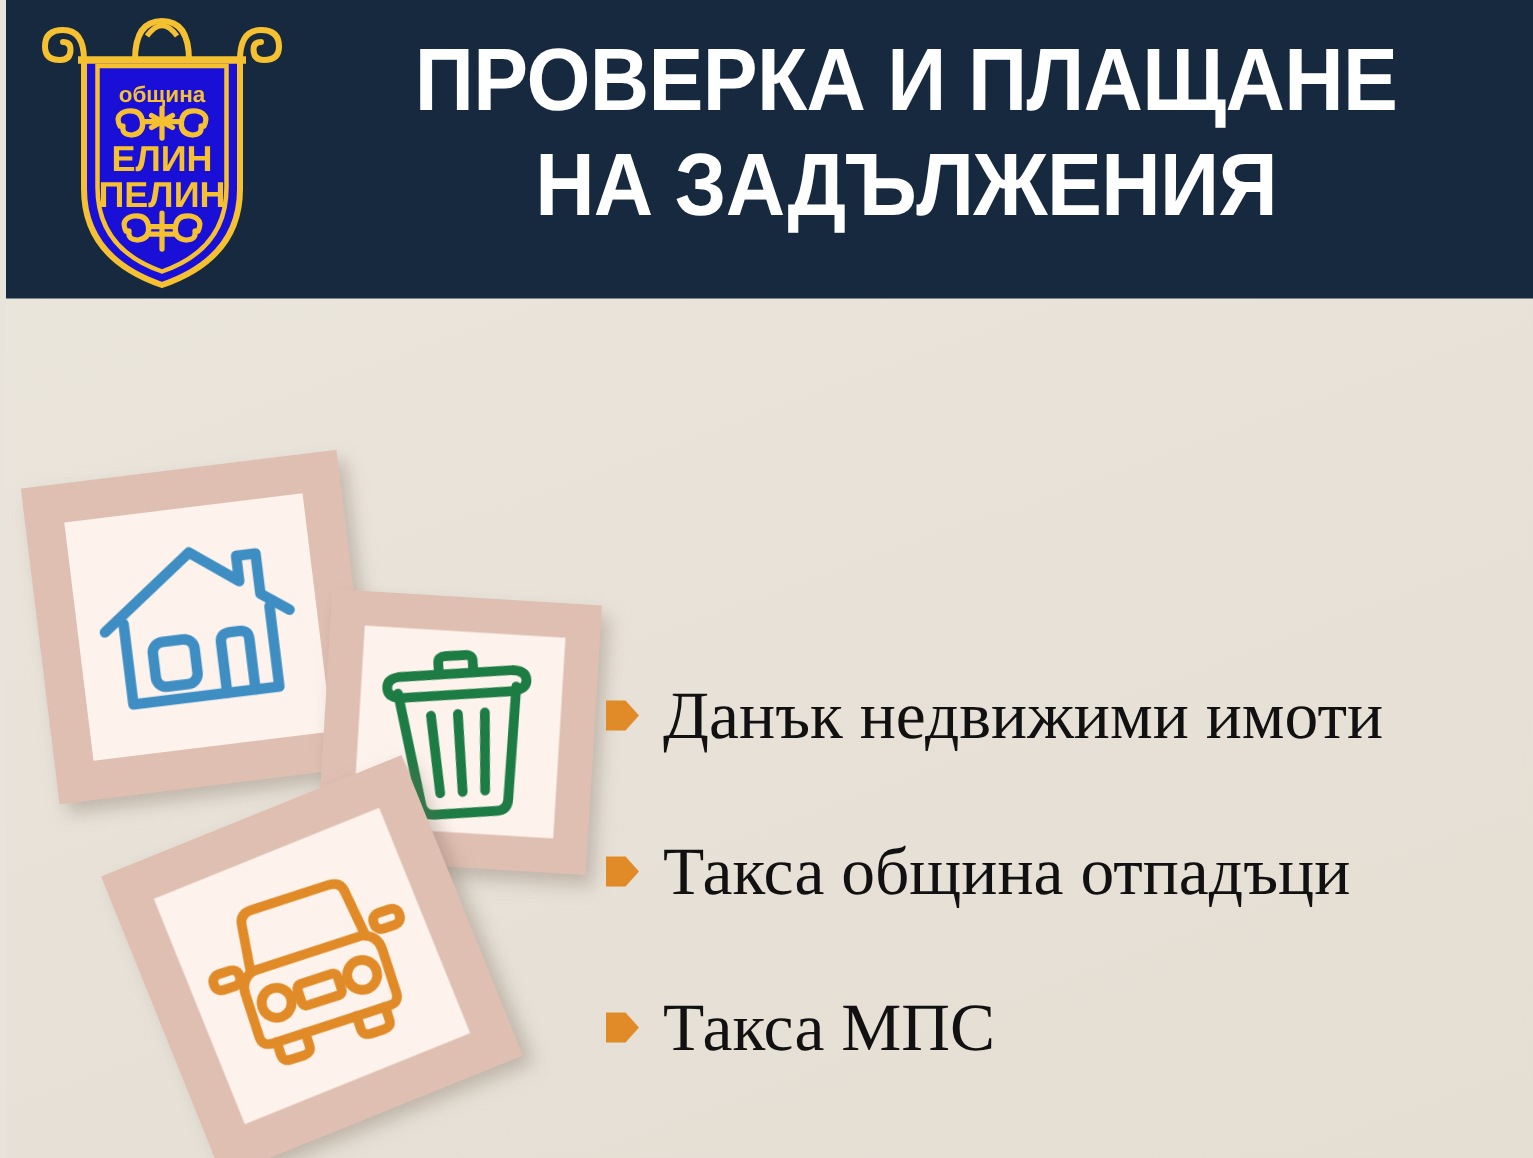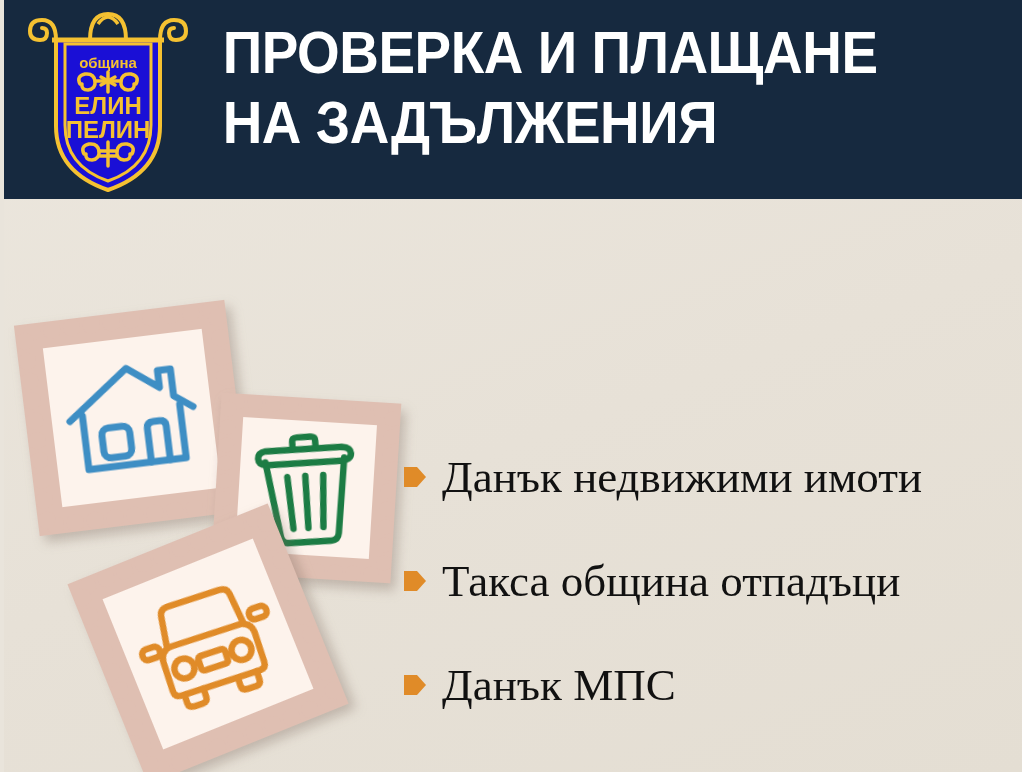--- a/index.html
+++ b/index.html
@@ -21,21 +21,21 @@
   .header {
     position:absolute; left:0; top:0; width:1022px; height:199px;
     background:#16293f;
     display:flex; align-items:center;
   }
   .logo-wrap {
     position:absolute; left:24px; top:6px; width:160px; height:190px;
   }
   .title-block {
     position:absolute; left:190px; top:18px; width:820px;
-    text-align:left;
+    text-align:center;
   }
   .title-line {
     color:#ffffff;
     font-family:"Liberation Sans", sans-serif;
     font-weight:bold;
     font-size:59px;
     line-height:70px;
     letter-spacing:-0.5px;
     transform:scaleX(0.93);
     transform-origin:center;
@@ -352,18 +352,18 @@
       <svg class="bullet" viewBox="0 0 22 24">
         <path d="M0 2 L13 2 L22 12 L13 22 L0 22 Z" fill="#e08b28"></path>
       </svg>
       <span class="item-text">Такса община отпадъци</span>
     </div>
 
     <div class="list-item">
       <svg class="bullet" viewBox="0 0 22 24">
         <path d="M0 2 L13 2 L22 12 L13 22 L0 22 Z" fill="#e08b28"></path>
       </svg>
-      <span class="item-text">Данък МПС</span>
+      <span class="item-text">Такса МПС</span>
     </div>
 
   </div>
 
 </div>
 
 </body></html>

